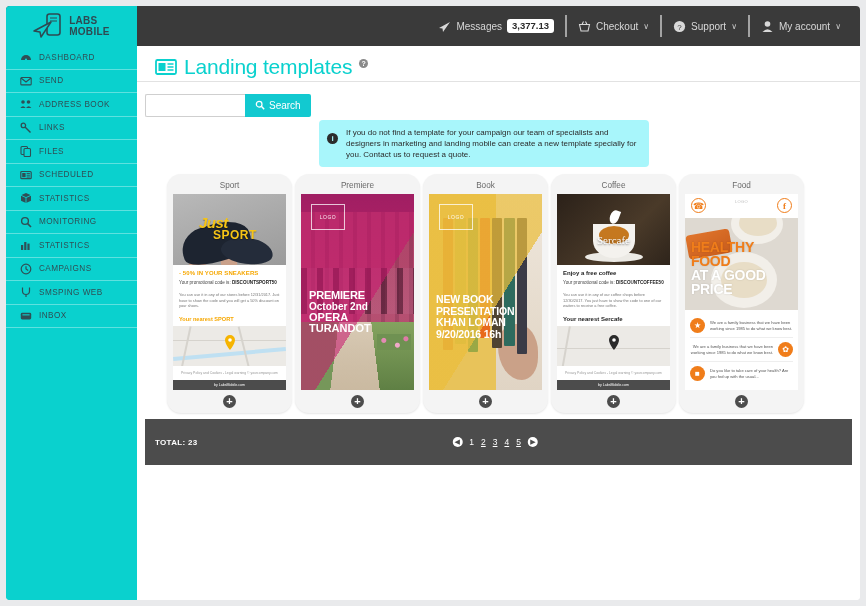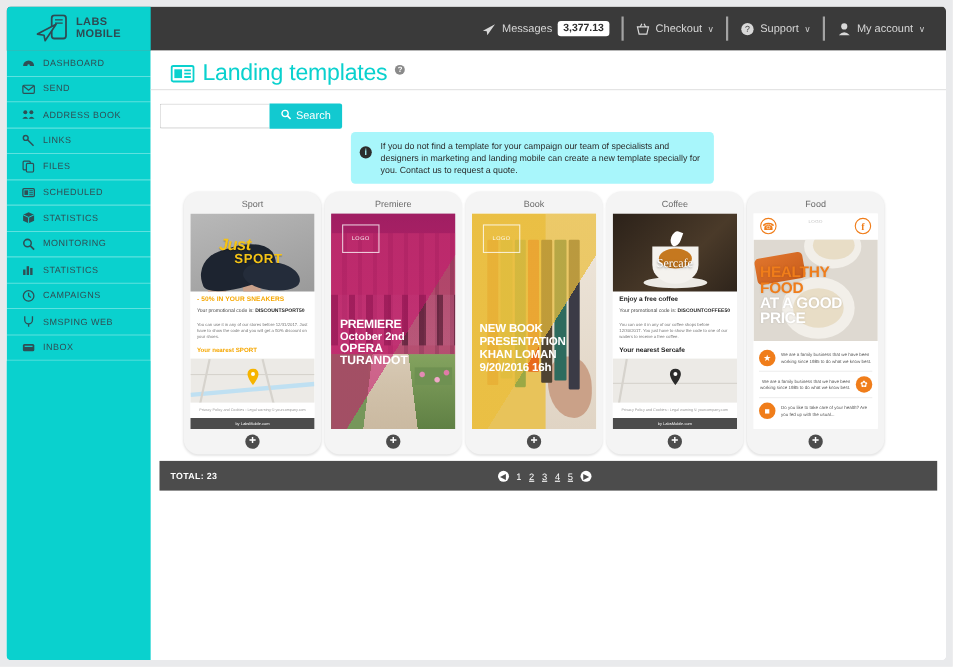--- a/index.html
+++ b/index.html
@@ -250,21 +250,21 @@
   .fd-txt2 { color: #ffffff; }
   .fd-rows { background:#fff; padding: 4px 5px; }
   .fd-row { display:flex; gap: 5px; align-items:center; padding: 4px 0; border-bottom: .5px solid #eee; }
   .fd-ic { width: 15px; height: 15px; border-radius: 50%; background:#f07d1a; color:#fff;
     display:flex; align-items:center; justify-content:center; font-size: 8px; flex: 0 0 15px; }
   .fd-tx { font-size: 4.1px; line-height: 6px; color:#555; }
 
   
   .footer {
     position: absolute; left: 8px; top: 373px;
-    width: 707px; height: 27px; background: #4c4c4c;
+    width: 707px; height: 46px; background: #4c4c4c;
     display: flex; align-items: center;
   }
   .total { color: #fff; font-size: 8px; font-weight: bold; padding-left: 10px; letter-spacing: .3px; }
   .pager { position: absolute; left: 50%; transform: translateX(-54%);
     display: flex; align-items: center; gap: 7px; }
   .pg-arrow { width: 10px; height: 10px; border-radius: 50%; background: #fff; color: #4c4c4c;
     font-size: 7px; display:flex; align-items:center; justify-content:center; cursor:pointer; }
   .pg-num { color: #fff; font-size: 8.5px; cursor: pointer; }
   .pg-num.link { text-decoration: underline; }
 </style>

